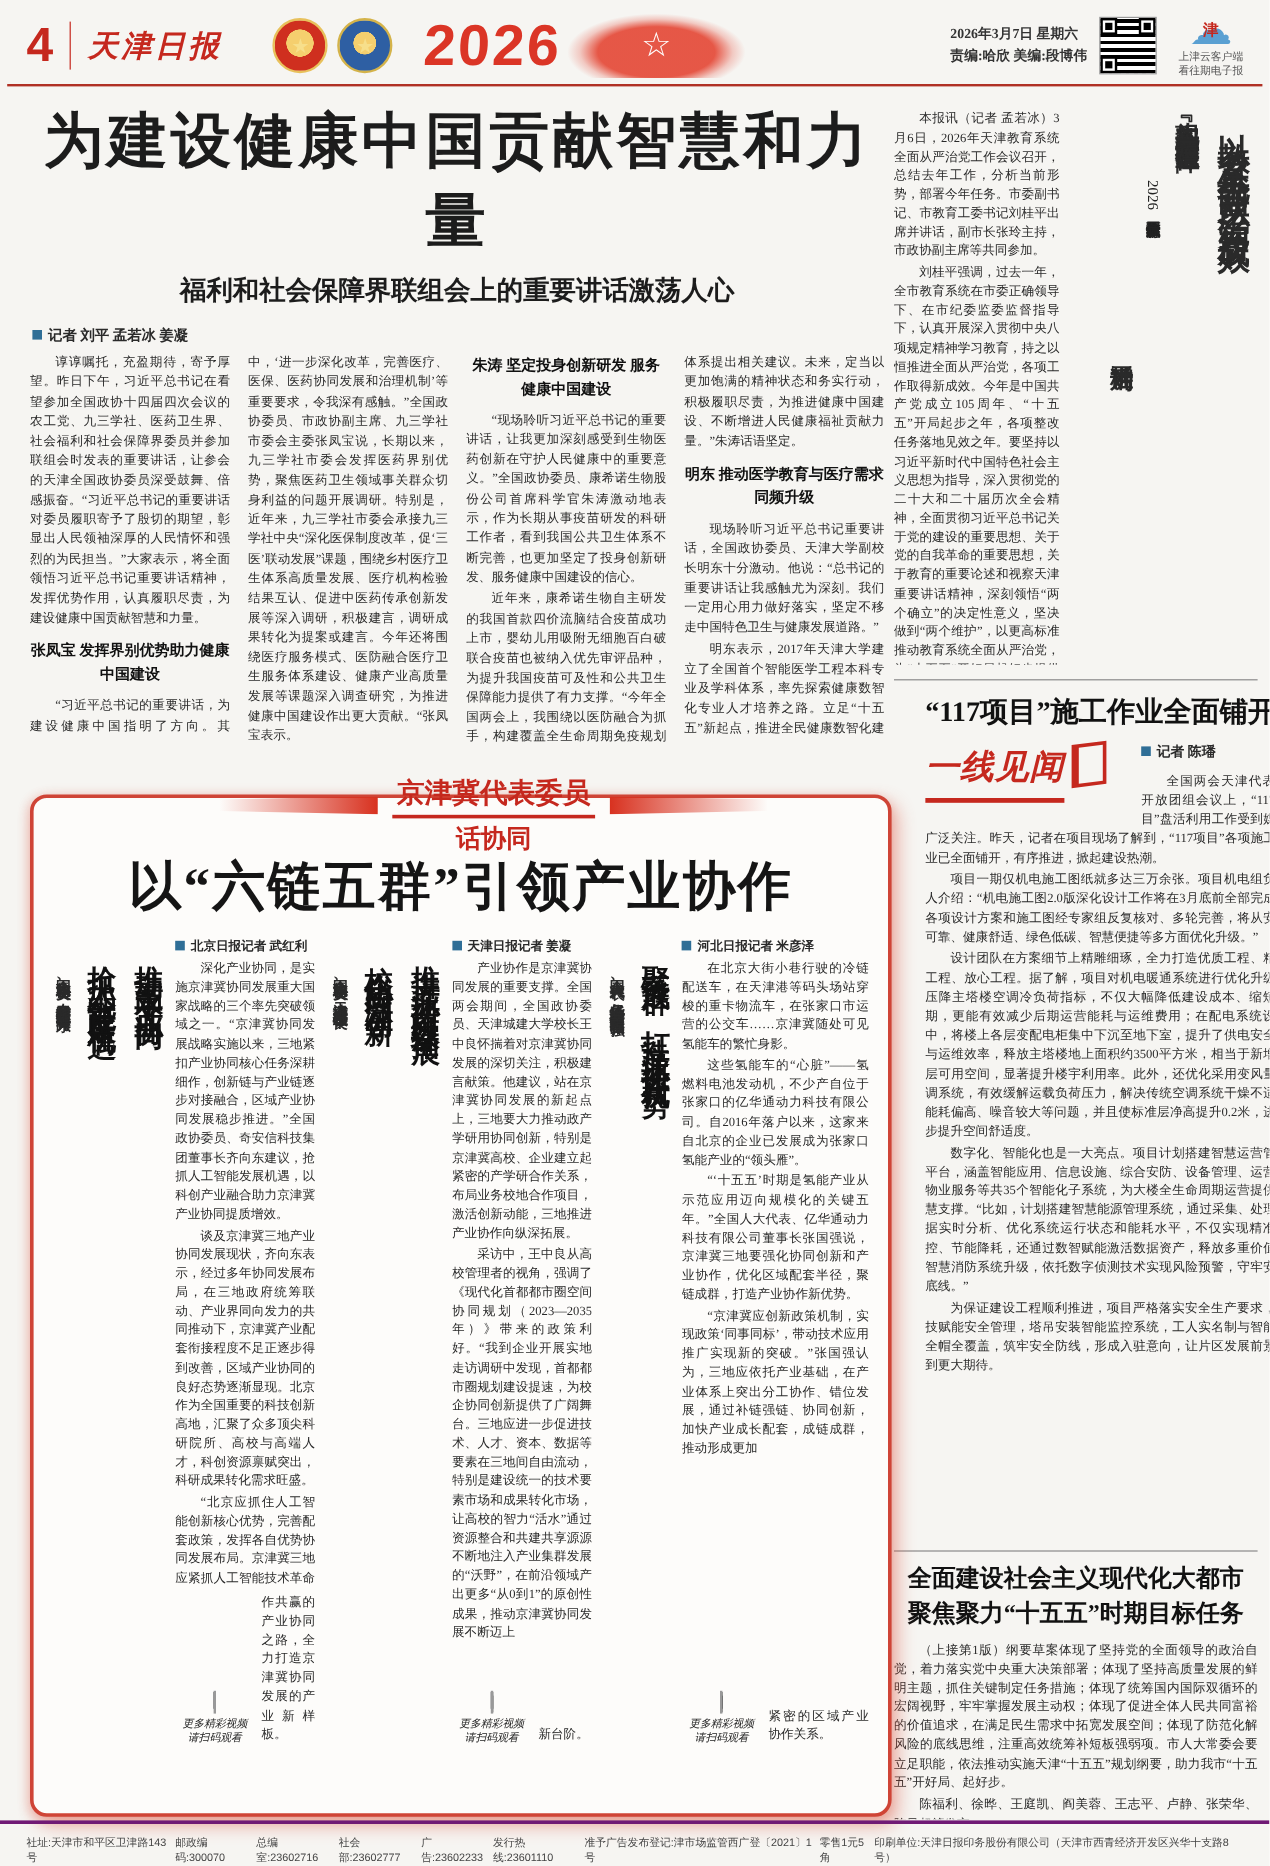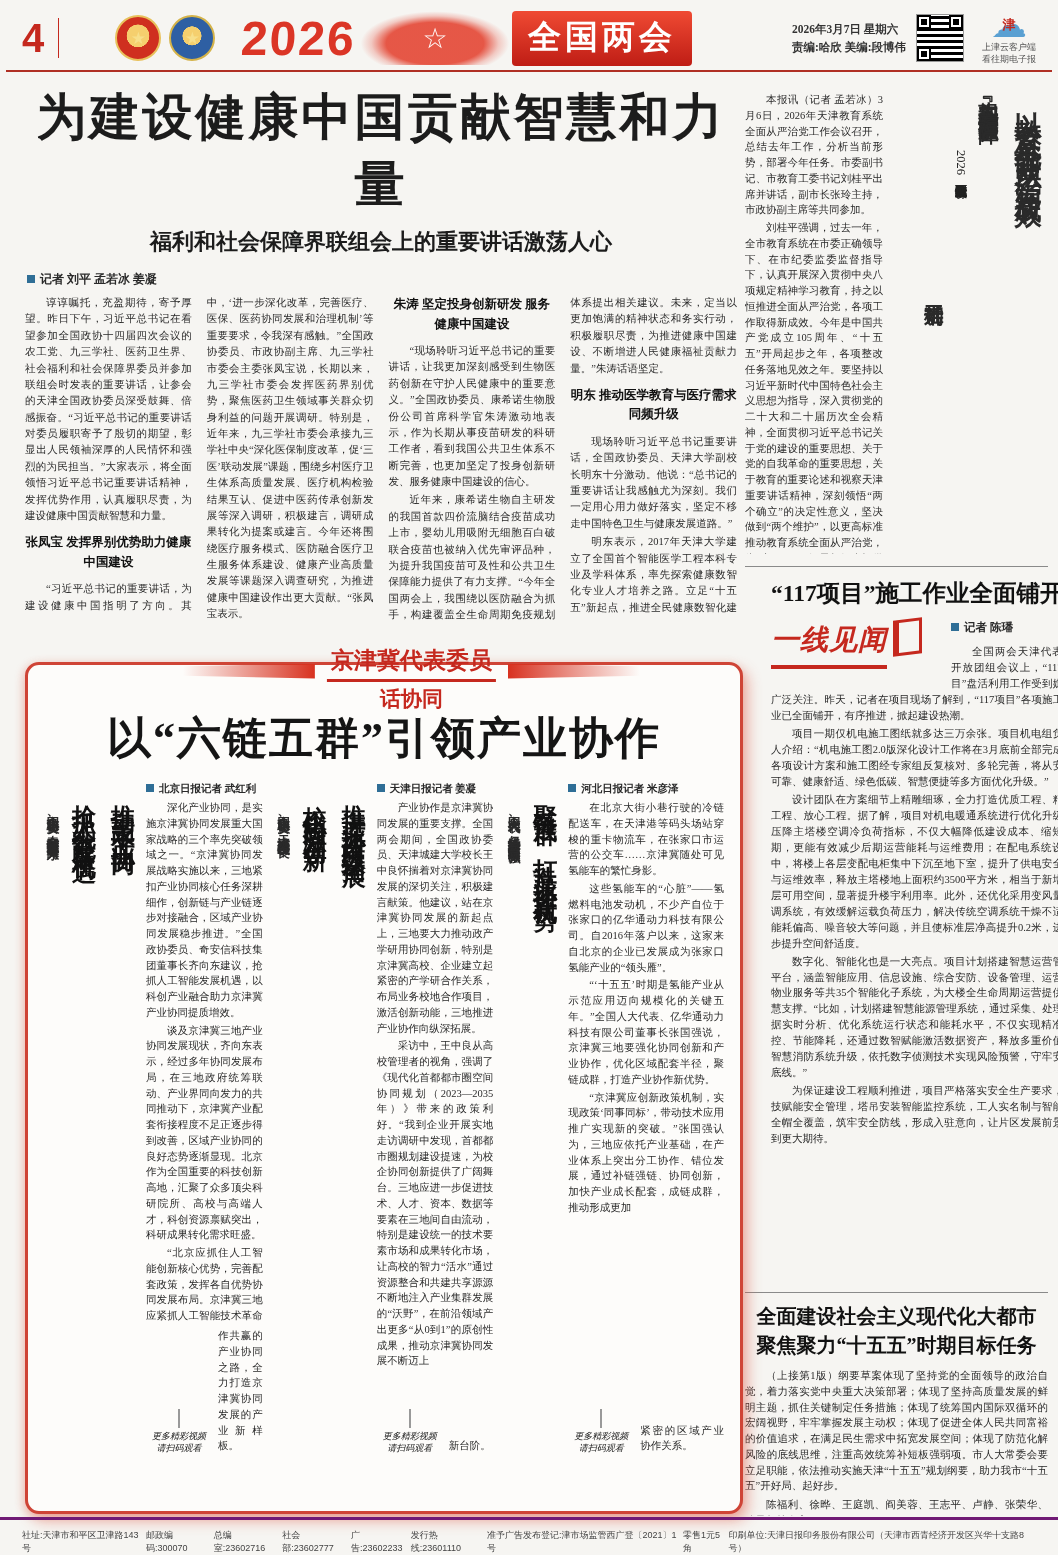--- a/index.html
+++ b/index.html
@@ -96,25 +96,25 @@
         display:flex;justify-content:space-between;font-size:9px;color:#444;font-family:"Liberation Sans",sans-serif;}
 </style>
 </head>
 <body>
 
 <div class="page">
 
   <div class="hd">
     <span class="pagenum">4</span>
     <span class="vline"></span>
+    <span class="masthead">天津日报</span>
     <span class="emb emb1">★</span>
     <span class="emb emb2">★</span>
     <span class="y2026">2026</span>
     <span class="starcirc">☆</span>
-    <span class="banner">全国两会</span>
     <span class="dateblock">
       <span>2026年3月7日  星期六</span><br>
       <span>责编:哈欣  美编:段博伟</span>
     </span>
     <span class="qr hqr"></span>
     <span class="cloudwrap">
       <span class="cloud">
           <i>☁</i>
           <b>津</b>
         </span>

